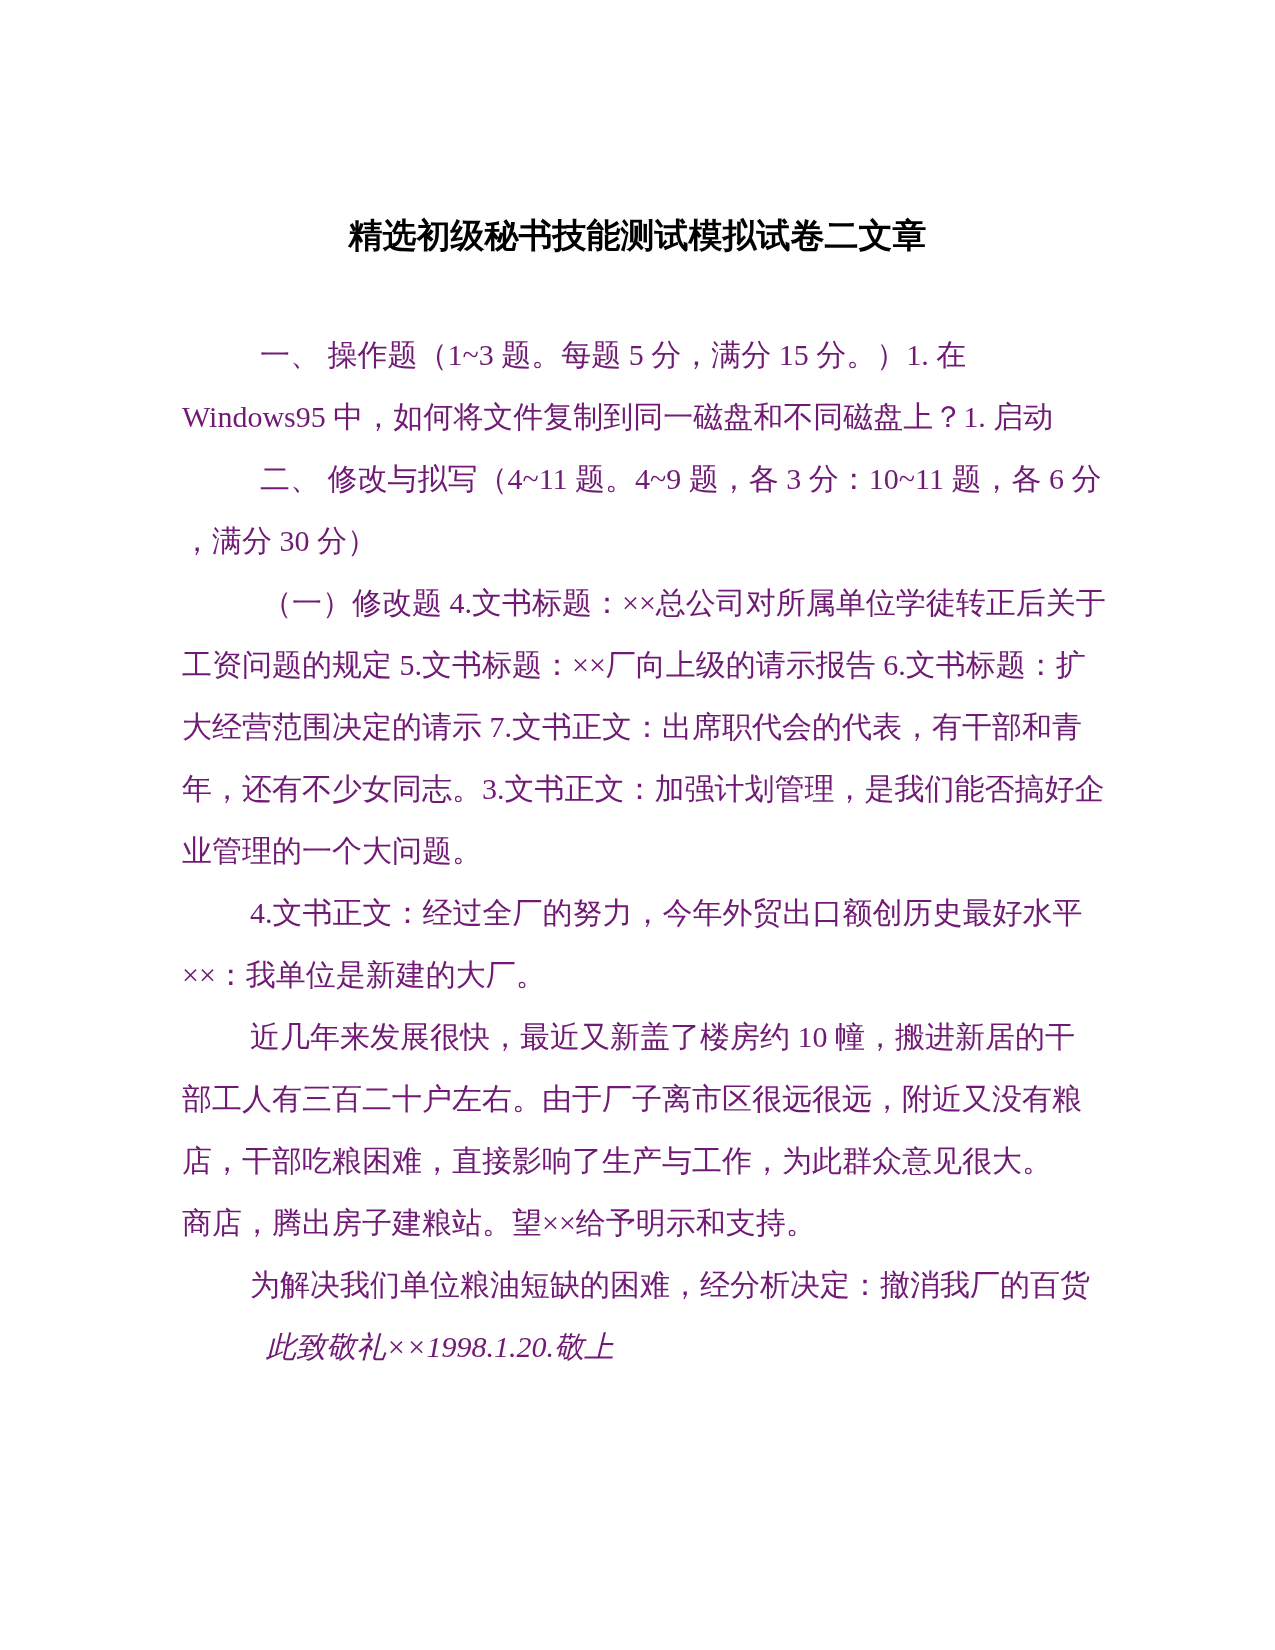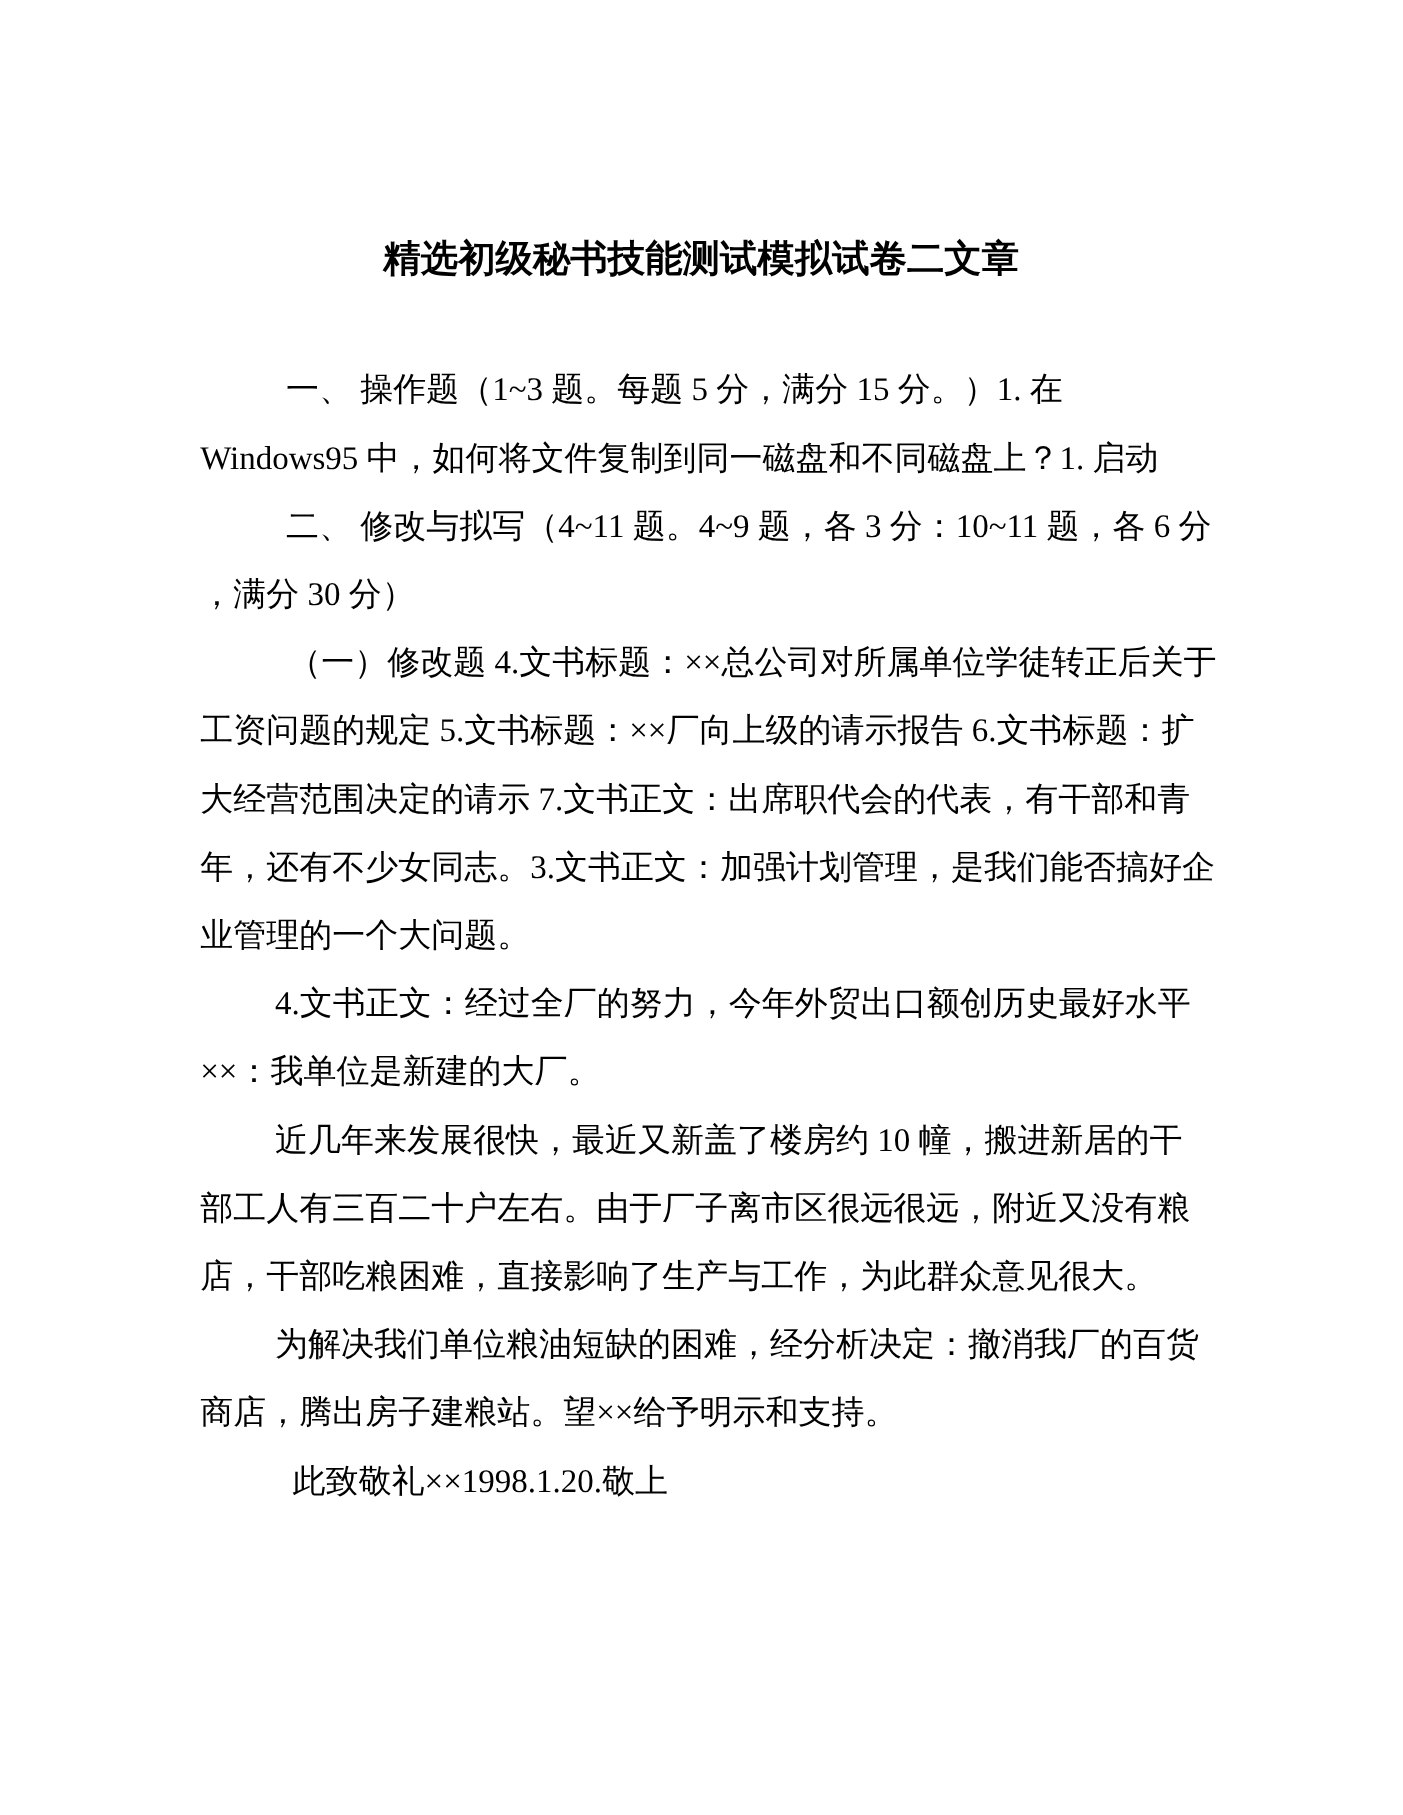--- a/index.html
+++ b/index.html
@@ -27,38 +27,38 @@
     line-height: 34px;
     color: #000000;
     letter-spacing: 0;
     white-space: nowrap;
   }
   .content {
     position: absolute;
     left: 182px;
     top: 324px;
     width: 928px;
-    color: #000000;
+    color: #701a75;
   }
   .para {
     margin: 0;
     padding: 0;
   }
   .line {
     height: 62px;
     line-height: 62px;
     font-size: 30px;
     white-space: nowrap;
     text-align: left;
   }
   
   .ind-h { padding-left: 78px; }  
   .ind-p { padding-left: 80px; }  
   .ind-n { padding-left: 68px; }  
-  .ind-s { padding-left: 84px; }  
+  .ind-s { padding-left: 84px; font-style: italic; }  
 </style>
 </head>
 <body>
 
 <div class="page">
 
   <div class="doc-title">精选初级秘书技能测试模拟试卷二文章</div>
 
   <div class="content">
 
@@ -85,22 +85,22 @@
       <div class="line">××：我单位是新建的大厂。</div>
     </div>
 
     <div class="para">
       <div class="line ind-n">近几年来发展很快，最近又新盖了楼房约 10 幢，搬进新居的干</div>
       <div class="line">部工人有三百二十户左右。由于厂子离市区很远很远，附近又没有粮</div>
       <div class="line">店，干部吃粮困难，直接影响了生产与工作，为此群众意见很大。</div>
     </div>
 
     <div class="para">
+      <div class="line">商店，腾出房子建粮站。望××给予明示和支持。</div>
       <div class="line ind-n">为解决我们单位粮油短缺的困难，经分析决定：撤消我厂的百货</div>
-      <div class="line">商店，腾出房子建粮站。望××给予明示和支持。</div>
     </div>
 
     <div class="para">
       <div class="line ind-s">此致敬礼××1998.1.20.敬上</div>
     </div>
 
   </div>
 </div>
 
 </body></html>

